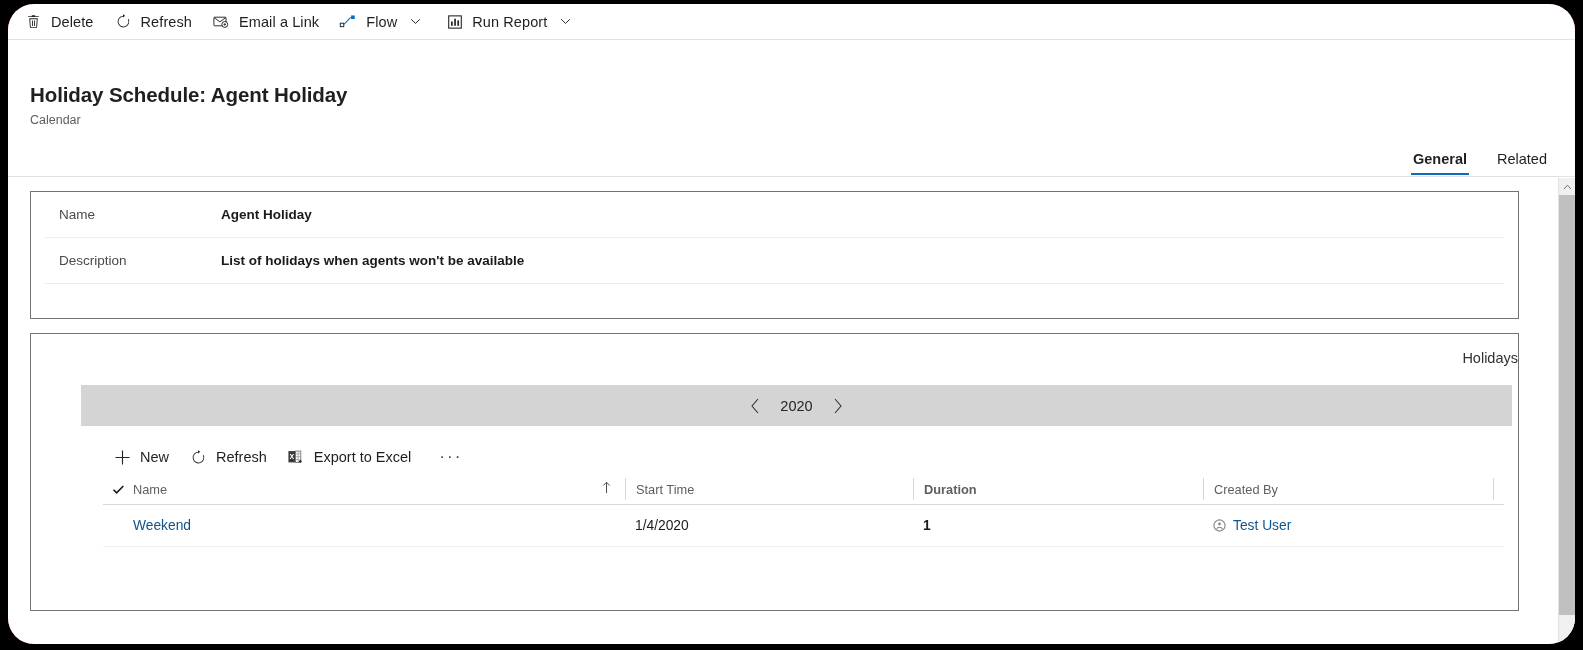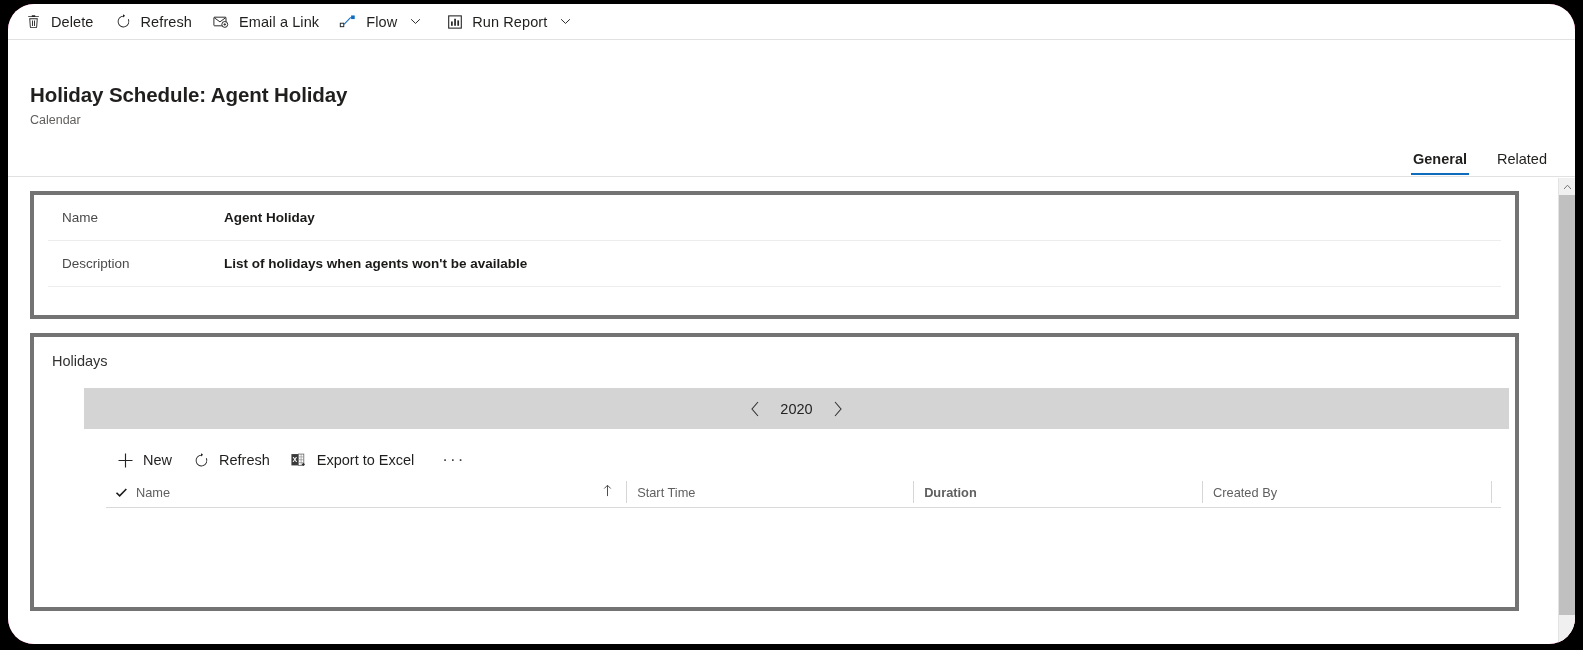--- a/index.html
+++ b/index.html
@@ -114,21 +114,21 @@
   #form-canvas {
     position: relative;
     height: 467px;
     background: #ffffff;
     overflow: hidden;
   }
 
   
   .section-card {
     background: #ffffff;
-    border: 4px solid #737373;
+    border: 1px solid #737373;
     margin: 14px 56px 0 22px;
   }
 
   
   #general-section { height: 128px; padding: 0 14px; }
   .field-row {
     display: flex;
     align-items: center;
     height: 46px;
     border-bottom: 1px solid #ededed;
@@ -141,21 +141,21 @@
     color: #4a4a4a;
     flex: none;
   }
   .field-value {
     font-size: 13.5px;
     font-weight: 600;
     color: #1b1a19;
   }
 
   
-  #holidays-section { padding: 0; height: 278px; }
+  #holidays-section { padding: 0; height: 278px; text-align: right; }
   #holidays-title {
     font-size: 14.5px;
     color: #323130;
     padding: 14px 0 0 18px;
     line-height: 20px;
   }
 
   
   #year-nav-wrap { padding: 17px 6px 0 50px; }
   #year-nav {
@@ -494,20 +494,40 @@
           </div>
           <div class="gh-cell col-duration">
             <span>Duration</span>
           </div>
           <div class="gh-cell col-created">
             <span>Created By</span>
           </div>
           <div class="gh-tail"></div>
         </div>
 
+        <div id="grid-rows">
+          <div class="grid-row">
+            <div class="gr-check"></div>
+            <div class="gr-cell col-name first">
+              <span class="cell-link">Weekend</span>
+            </div>
+            <div class="gr-cell col-start">1/4/2020</div>
+            <div class="gr-cell col-duration">1</div>
+            <div class="gr-cell col-created">
+              <span class="user-ico">
+                <svg width="13" height="13" viewBox="0 0 14 14">
+                  <circle cx="7" cy="7" r="6" fill="none" stroke="#8a8886" stroke-width="1.3"></circle>
+                  <circle cx="7" cy="5.4" r="1.5" fill="#8a8886"></circle>
+                  <path d="M3.8 11.2a3.4 3.4 0 0 1 6.4 0" fill="none" stroke="#8a8886" stroke-width="1.2"></path>
+                </svg>
+              </span>
+              <span class="cell-link">Test User</span>
+            </div>
+          </div>
+        </div>
       </div>
 
     </div>
 
   </div>
 
   <div id="v-scrollbar">
     <div id="sb-up-arrow">
       <svg width="9" height="6" viewBox="0 0 10 7">
           <path d="M1 5.8 5 1.4l4 4.4" fill="none" stroke="#6e6e6e" stroke-width="1.1"></path>

